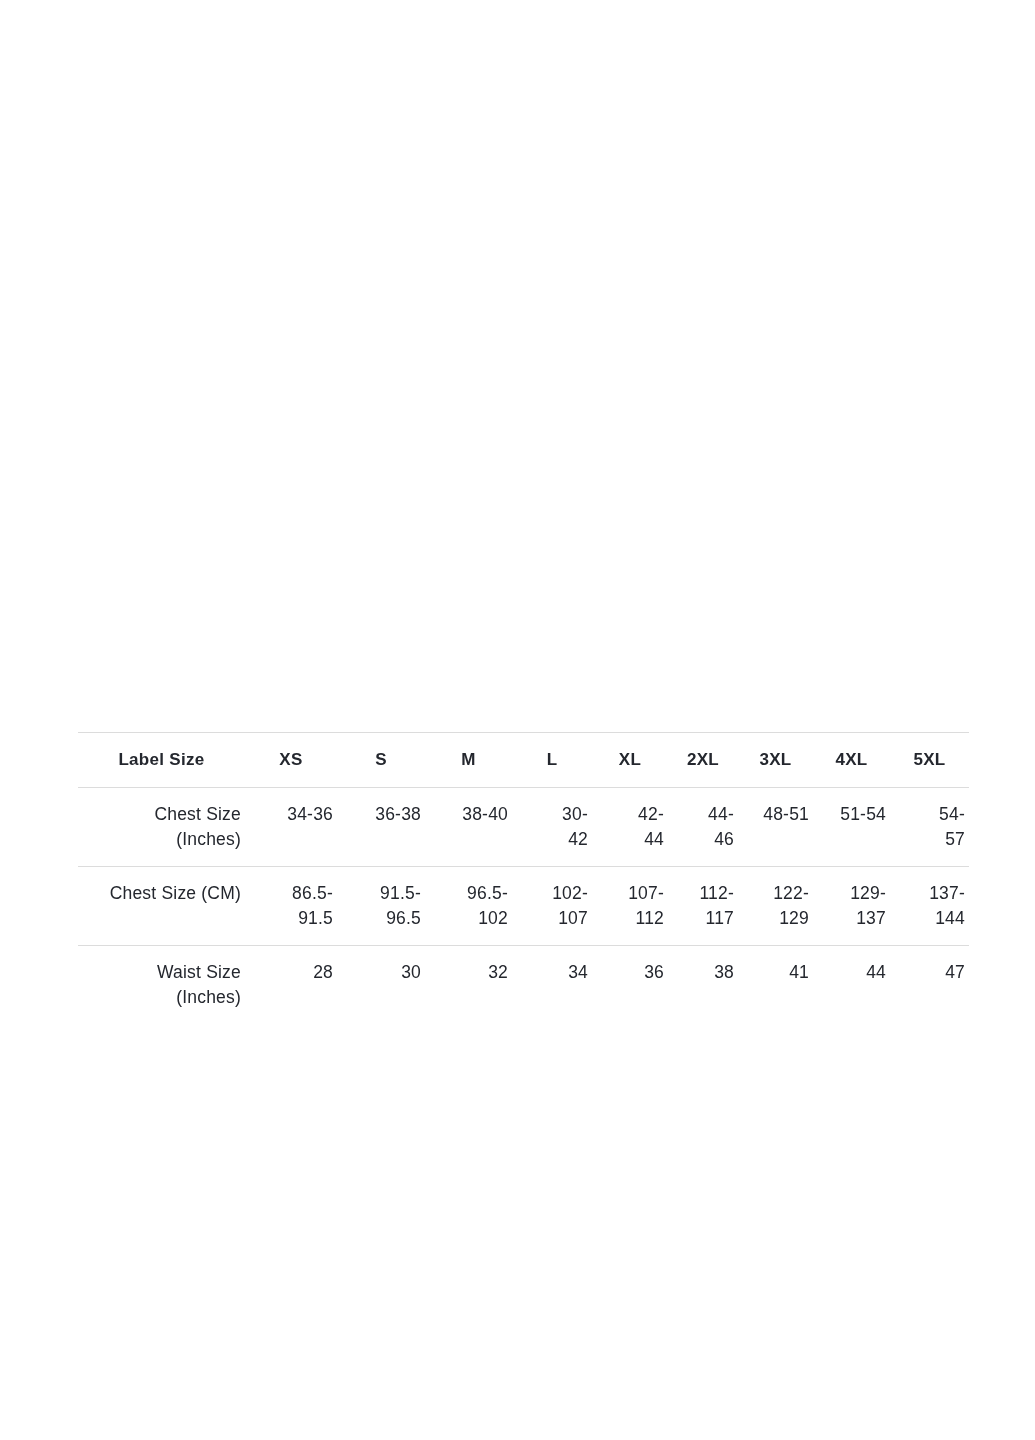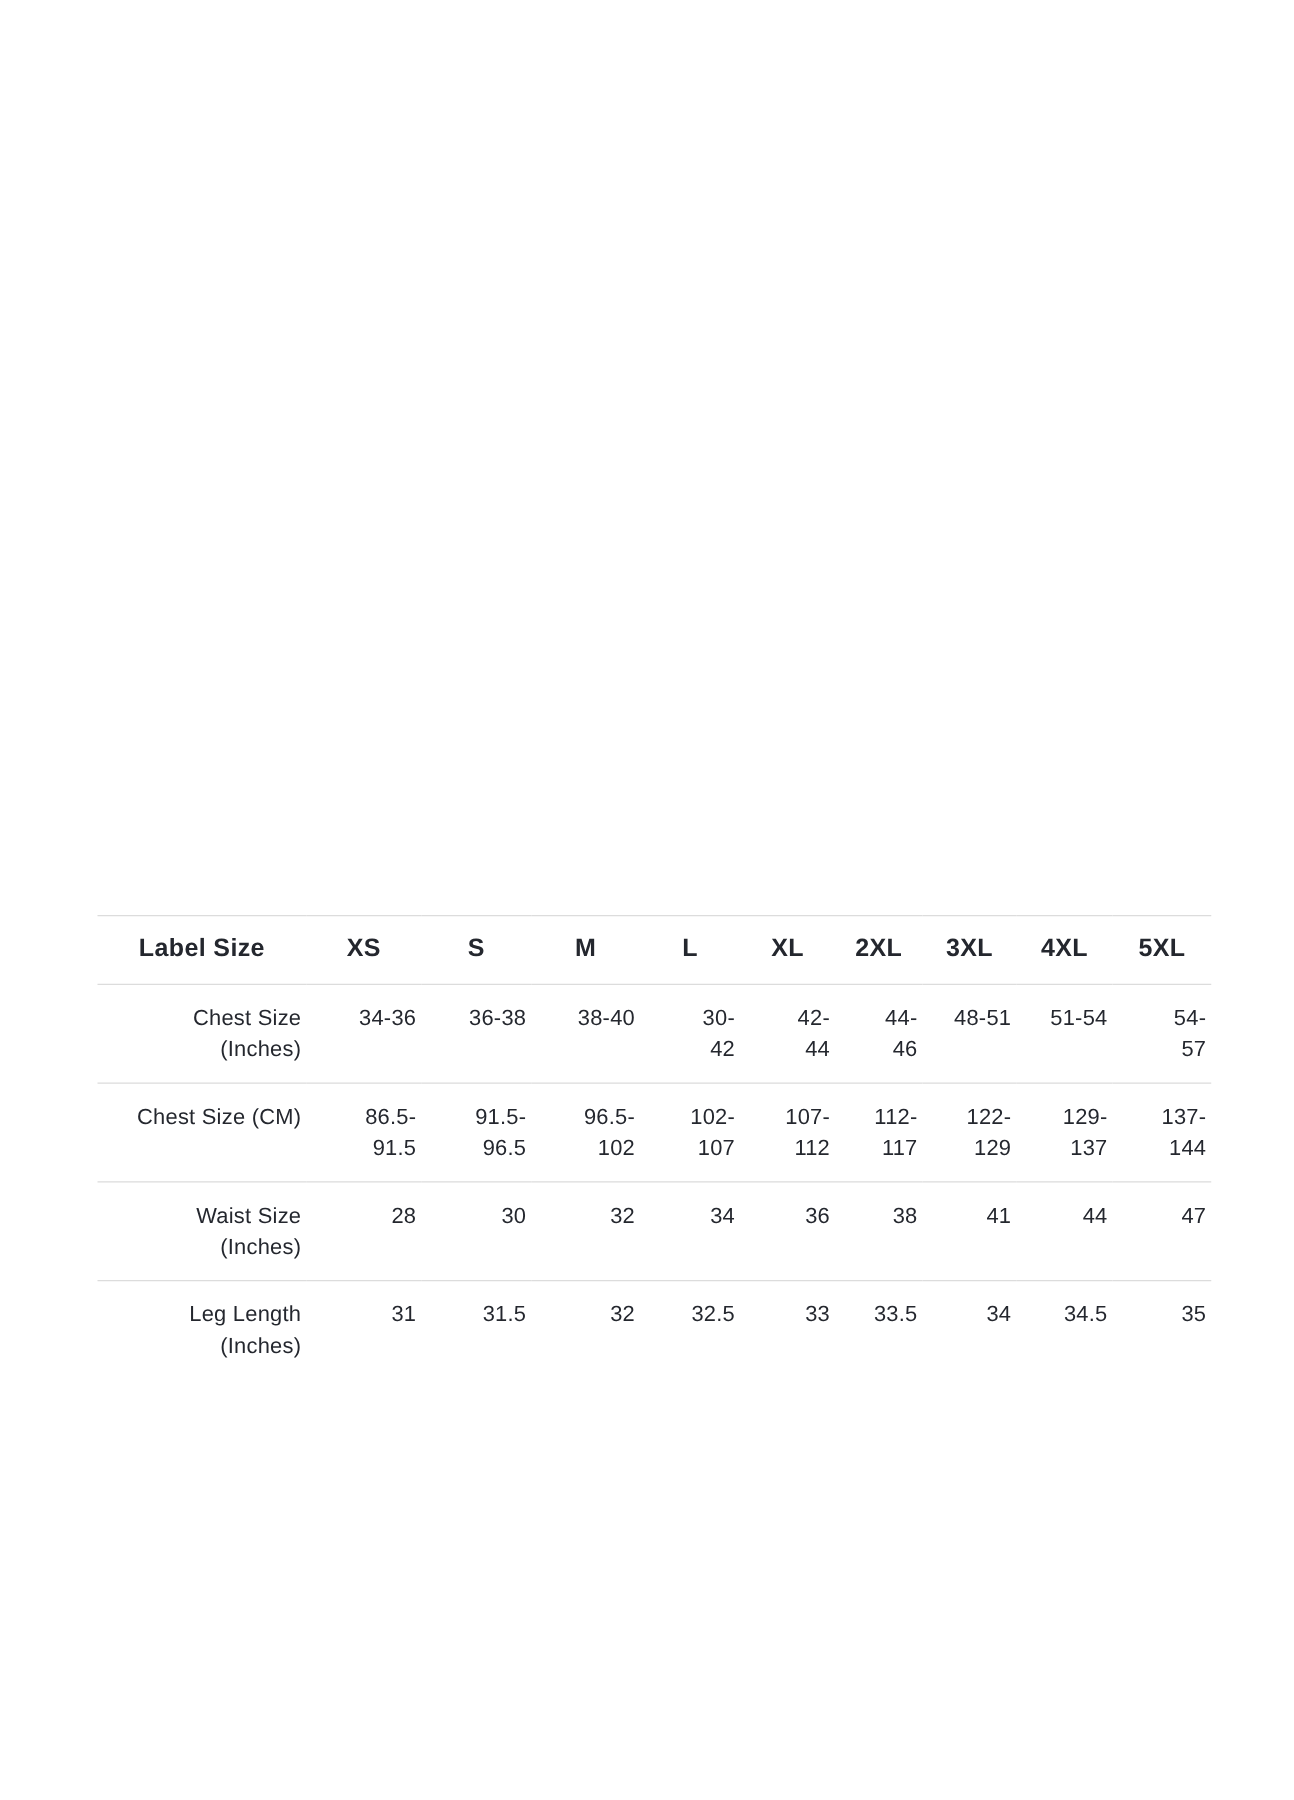--- a/index.html
+++ b/index.html
@@ -19,21 +19,21 @@
     left: 78px;
     top: 732px;
     width: 891px;
   }
   table.size-chart {
     border-collapse: collapse;
     table-layout: fixed;
     width: 891px;
   }
   table.size-chart th {
-    font-size: 20px;
+    font-size: 17px;
     font-weight: 700;
     letter-spacing: 0.3px;
     line-height: 25px;
     padding: 14px 4px 15px 4px;
     text-align: center;
     vertical-align: middle;
     border-top: 1px solid #dcdcdc;
     border-bottom: 1px solid #dcdcdc;
     white-space: nowrap;
     overflow: visible;
@@ -131,28 +131,15 @@
         <td>28</td>
         <td>30</td>
         <td>32</td>
         <td>34</td>
         <td>36</td>
         <td>38</td>
         <td>41</td>
         <td>44</td>
         <td>47</td>
       </tr>
-      <tr>
-        <td>Leg Length
-(Inches)</td>
-        <td>31</td>
-        <td>31.5</td>
-        <td>32</td>
-        <td>32.5</td>
-        <td>33</td>
-        <td>33.5</td>
-        <td>34</td>
-        <td>34.5</td>
-        <td>35</td>
-      </tr>
     </tbody>
   </table>
 </div>
 
 </body></html>

